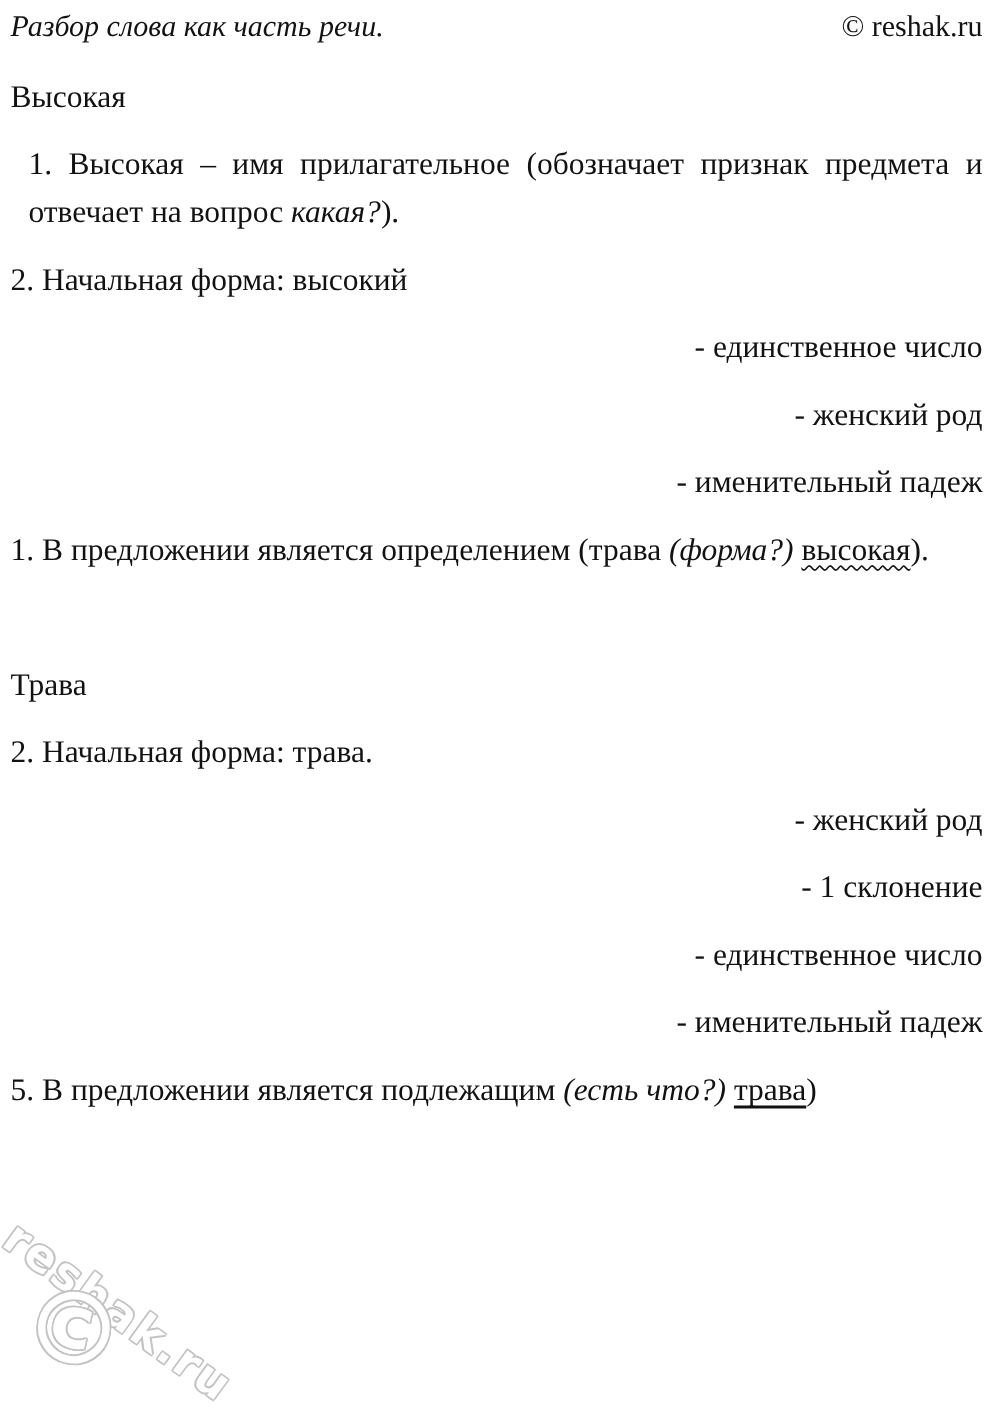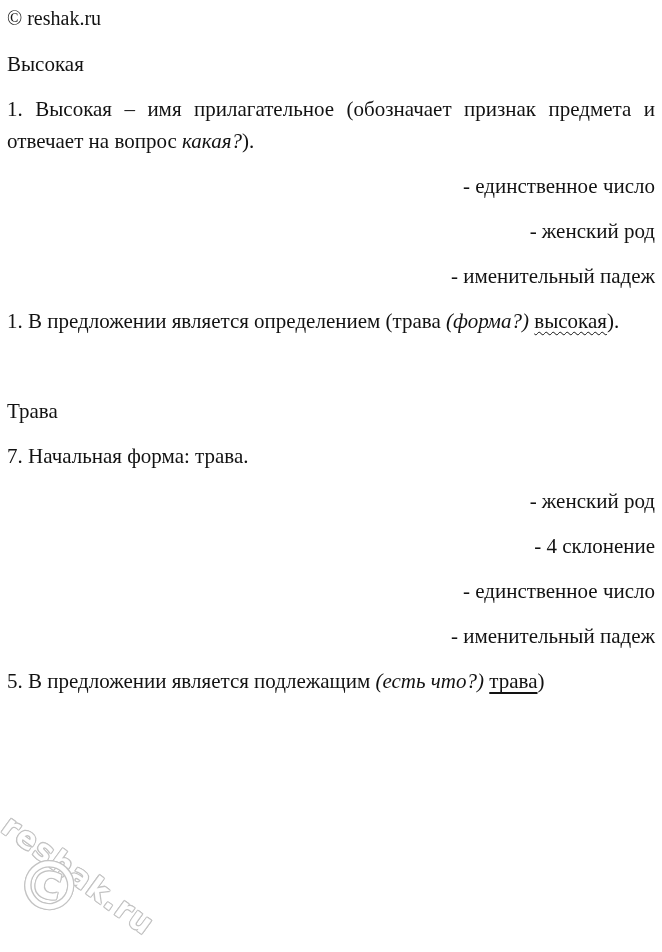--- a/index.html
+++ b/index.html
@@ -15,21 +15,21 @@
   .content { position: relative; z-index: 1; padding: 5px 7px 0 7px; }
 
   .header-row {
     display: flex; justify-content: space-between; align-items: flex-start;
     font-size: 20px; line-height: 26px; margin-bottom: 17px;
   }
   .doc-title { font-style: italic; }
   .copyright { font-style: normal; }
 
   p { margin: 0 0 13px 0; line-height: 32px; }
-  p.justify { text-align: justify; }
+  p.justify { text-align: justify; margin-left: 12px; }
   p.dash { padding-left: 16px; text-align: right; }
   .word-heading { margin-bottom: 13px; }
   .section-gap { margin-top: 58px; }
 
   i { font-style: italic; }
   .wavy {
     text-decoration: underline;
     text-decoration-style: wavy;
     text-decoration-thickness: 1px;
     text-underline-offset: 3px;
@@ -69,46 +69,48 @@
 <body>
 
 <div class="watermark">
   <span class="wm-text">reshak.ru</span>
   <span class="wm-symbol">©</span>
 </div>
 
 <div class="content">
 
   <div class="header-row">
+    <span class="doc-title">Разбор слова как часть речи.</span>
     <span class="copyright">© reshak.ru</span>
   </div>
 
   <section>
     <p class="word-heading">Высокая</p>
 
     <p class="justify"><span>1. Высокая – имя прилагательное (обозначает признак предмета и отвечает на вопрос </span><i>какая?</i><span>).</span></p>
 
+    <p>2. Начальная форма: высокий</p>
 
 
     <p class="dash">- единственное число</p>
     <p class="dash">- женский род</p>
     <p class="dash">- именительный падеж</p>
 
     <p><span>1. В предложении является определением (трава </span><i>(форма?) </i><span class="wavy">высокая</span><span>).</span></p>
   </section>
 
   <section>
     <p class="word-heading section-gap">Трава</p>
 
 
-    <p>7. Начальная форма: трава.</p>
+    <p>2. Начальная форма: трава.</p>
 
 
     <p class="dash">- женский род</p>
-    <p class="dash">- 4 склонение</p>
+    <p class="dash">- 1 склонение</p>
 
 
     <p class="dash">- единственное число</p>
     <p class="dash">- именительный падеж</p>
 
     <p><span>5. В предложении является подлежащим </span><i>(есть что?) </i><span class="solid-underline">трава</span><span>)</span></p>
   </section>
 
 </div>
 

